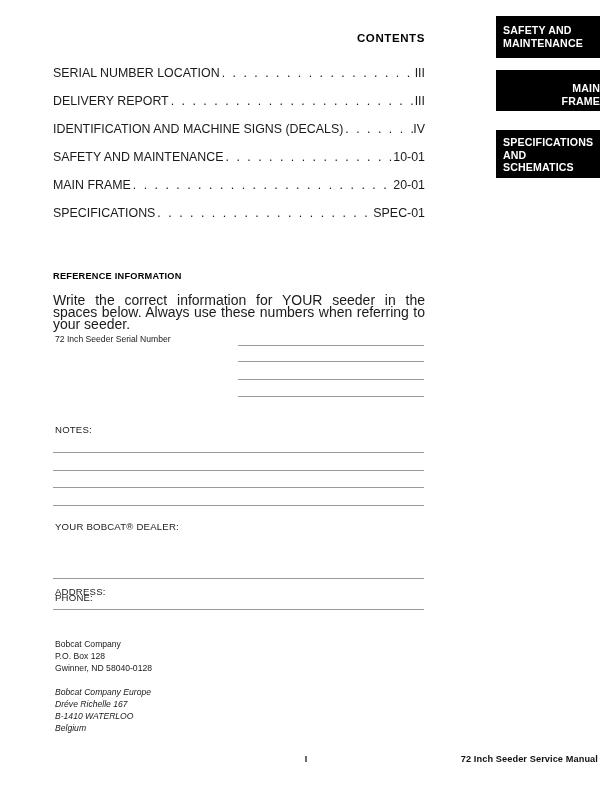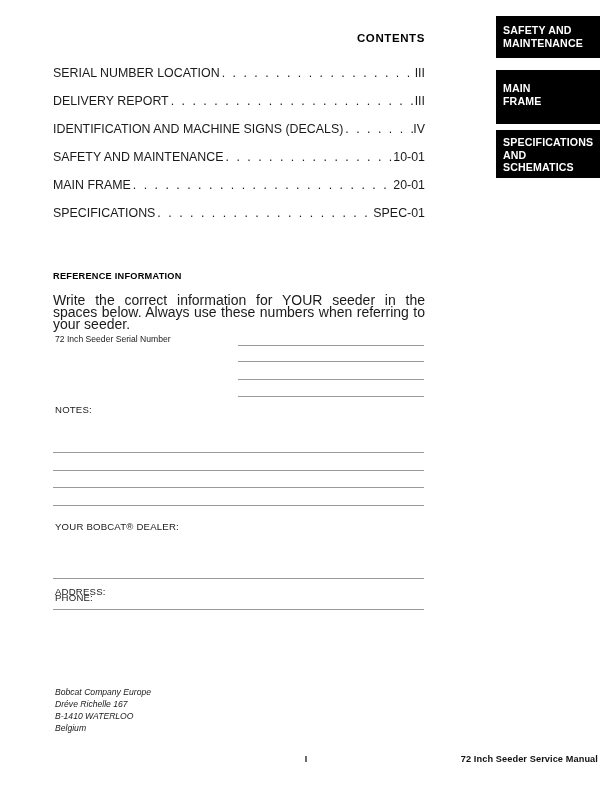--- a/index.html
+++ b/index.html
@@ -74,21 +74,21 @@
     font-size: 10.6px;
     font-weight: bold;
     line-height: 12.6px;
     letter-spacing: 0.15px;
     padding: 8px 0 4px 7px;
     width: 104px;
     box-sizing: border-box;
     white-space: nowrap;
   }
   #tab-safety      { top: 16px;  height: 42px; }
-  #tab-mainframe   { top: 70px;  height: 54px; padding-top: 12px; }
+  #tab-mainframe   { top: 70px;  height: 41px; padding-top: 12px; text-align: right; }
   #tab-specs       { top: 130px; height: 48px; padding-top: 6px; }
   .tab-line { display: block; }
 
   
   #ref-heading {
     position: absolute;
     left: 53px;
     top: 271px;
     font-size: 9.2px;
     font-weight: bold;
@@ -124,21 +124,21 @@
   .rule-long  { left: 53px;  width: 371px; }
 
   
   .field-label {
     position: absolute;
     left: 55px;
     font-size: 9.6px;
     color: #1a1a1a;
     letter-spacing: 0.2px;
   }
-  #notes-label  { top: 404px; }
+  #notes-label  { top: 424px; }
   #dealer-label { top: 521px; text-align: right; }
   #address-label{ top: 553px; margin-top: 33px; }
   #phone-label  { top: 592px; }
 
   
   .addr-block {
     position: absolute;
     left: 55px;
     font-size: 8.6px;
     line-height: 12px;
@@ -246,20 +246,25 @@
   <div class="rule rule-long" style="top:470px;"></div>
   <div class="rule rule-long" style="top:487px;"></div>
   <div class="rule rule-long" style="top:505px;"></div>
 
   <div class="field-label" id="dealer-label">YOUR BOBCAT® DEALER:</div>
   <div class="field-label" id="address-label">ADDRESS:</div>
   <div class="rule rule-long" style="top:578px;"></div>
   <div class="field-label" id="phone-label">PHONE:</div>
   <div class="rule rule-long" style="top:609px;"></div>
 
+  <div class="addr-block" id="addr-us">
+    <span class="addr-line">Bobcat Company</span>
+    <span class="addr-line">P.O. Box 128</span>
+    <span class="addr-line">Gwinner, ND 58040-0128</span>
+  </div>
 
   <div class="addr-block" id="addr-eu">
     <span class="addr-line">Bobcat Company Europe</span>
     <span class="addr-line">Dréve Richelle 167</span>
     <span class="addr-line">B-1410 WATERLOO</span>
     <span class="addr-line">Belgium</span>
   </div>
 
   <div id="footer-page">I</div>
   <div id="footer-title">72 Inch Seeder Service Manual</div>

